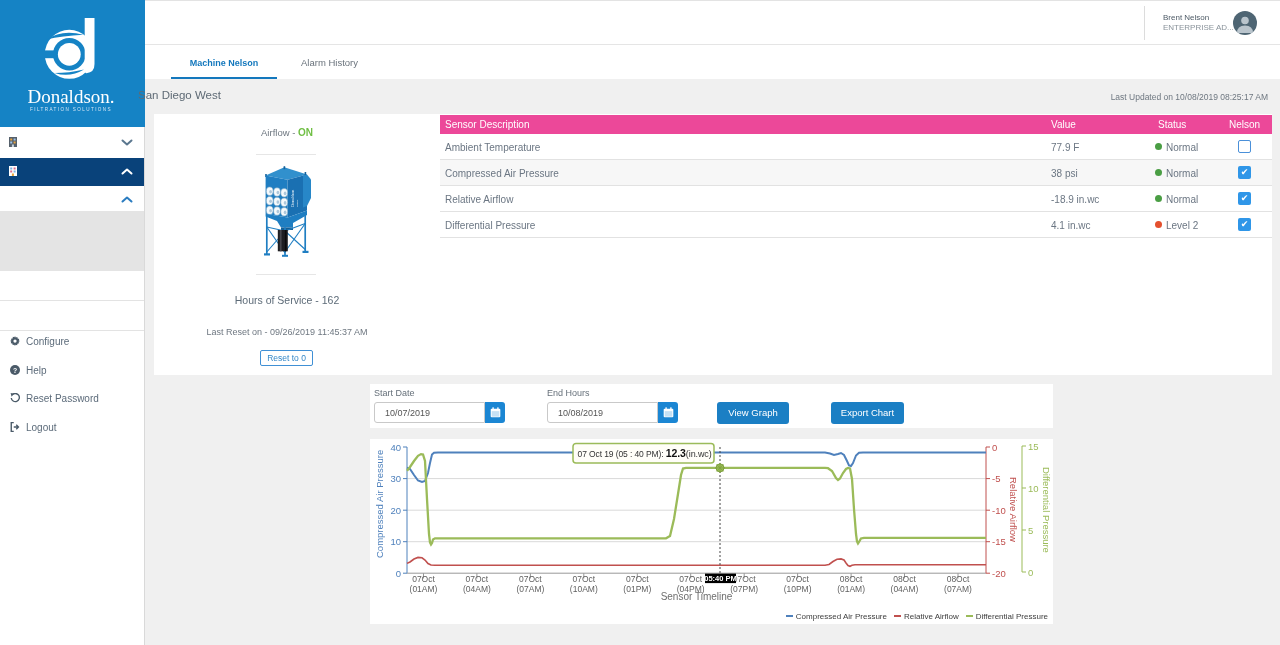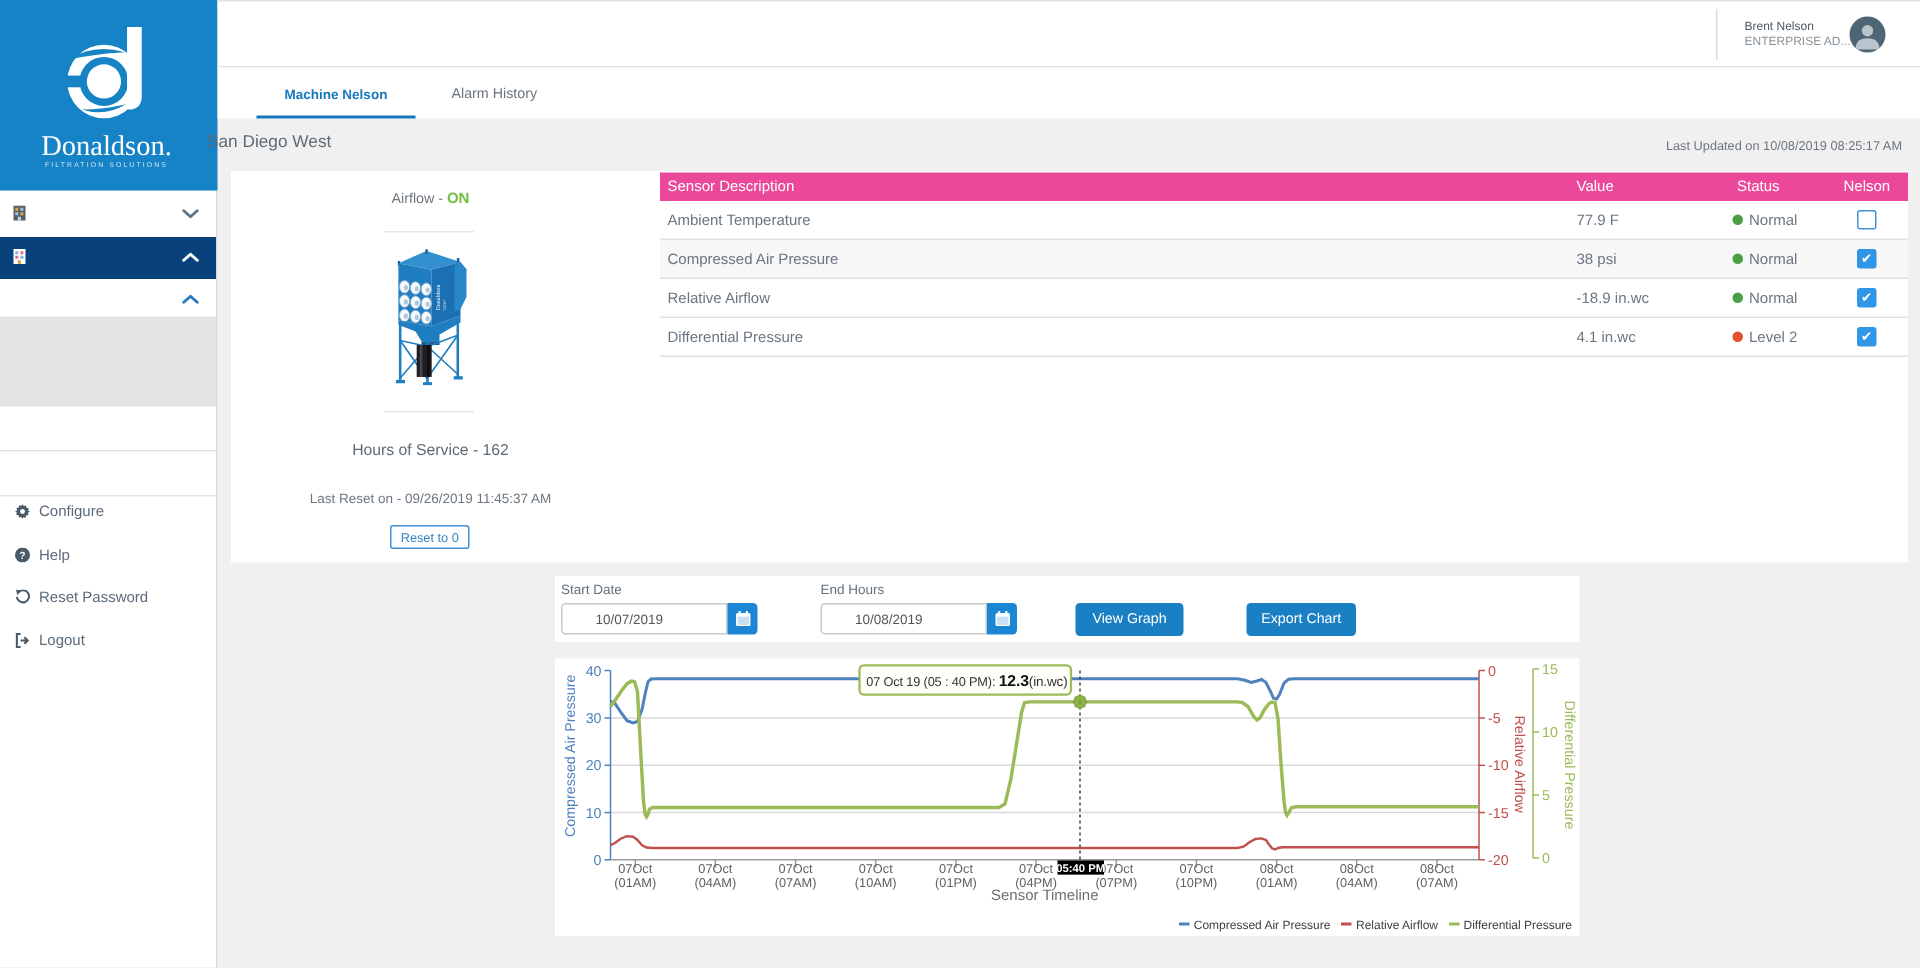--- a/index.html
+++ b/index.html
@@ -39,21 +39,21 @@
 .trow{left:440px;width:832px;height:26px;border-bottom:1px solid #e2e2e2;font-size:10px;color:#6b7683;background:#fff}
 .trow.alt{background:#f7f7f7}
 .td{position:absolute;top:7.5px}
 .dot{position:absolute;width:7px;height:7px;border-radius:50%;top:9px}
 .cb{position:absolute;left:798px;top:6px;width:13px;height:13px;border-radius:2px}
 .cb.off{border:1px solid #4a90d9;background:#fff}
 .cb.on{background:#2f96e8;color:#fff;font-size:9px;text-align:center;line-height:13px}
 
 #datepanel{left:370px;top:384px;width:683px;height:44px;background:#fff}
 .dlabel{top:387.5px;font-size:9px;color:#66707a}
-.dinput{top:402px;width:111px;height:21px;background:#fff;border:1px solid #c9c9c9;border-radius:3px 0 0 3px;font-size:9px;color:#555;line-height:20px;padding-left:22px}
+.dinput{top:402px;width:111px;height:21px;background:#fff;border:1px solid #c9c9c9;border-radius:3px 0 0 3px;font-size:9px;color:#555;line-height:20px;padding-left:10px}
 .dbtn{top:402px;width:20px;height:21px;background:#1b86d3;border-radius:0 3px 3px 0;display:flex;align-items:center;justify-content:center}
 .bluebtn{top:402px;height:22px;background:#1b7fc4;border-radius:3px;color:#fff;font-size:9.5px;text-align:center;line-height:22px}
 
 #chartpanel{left:370px;top:439px;width:683px;height:185px;background:#fff}
 #legend{left:700px;top:610px;width:348px;height:12px;display:flex;justify-content:flex-end;align-items:center;font-size:8px;color:#3d3d3d;white-space:nowrap}
 .ldash{width:7px;height:2px;margin-right:3px}
 .litem{display:flex;align-items:center;margin-left:7px}
 </style></head>
 <body>
 

